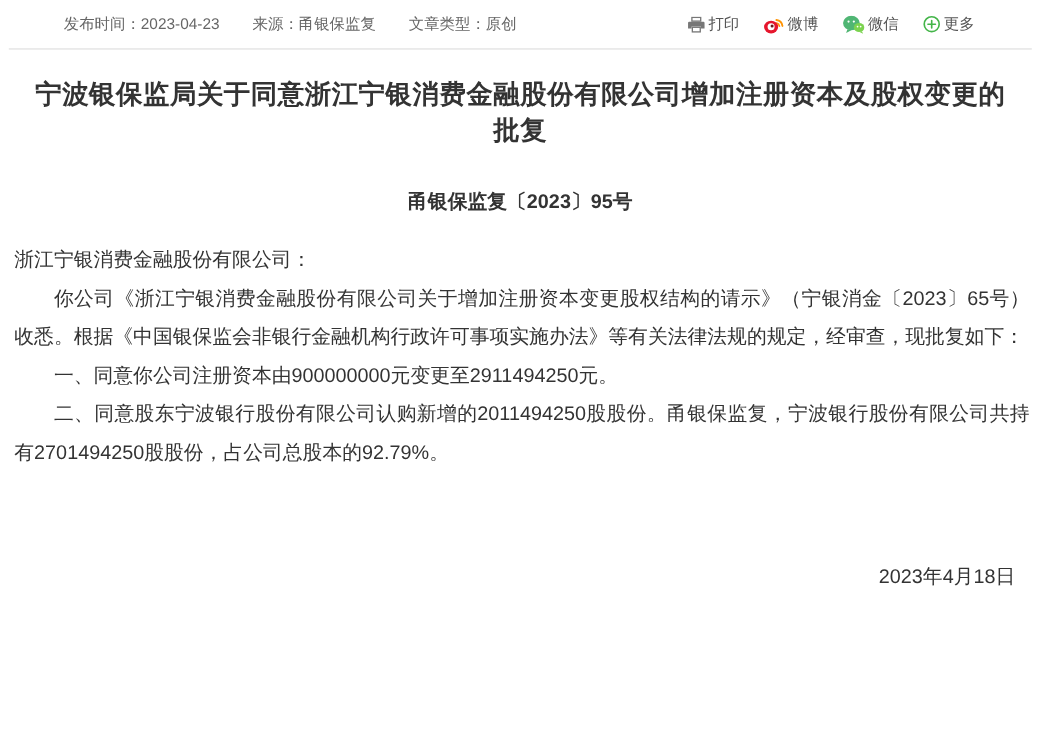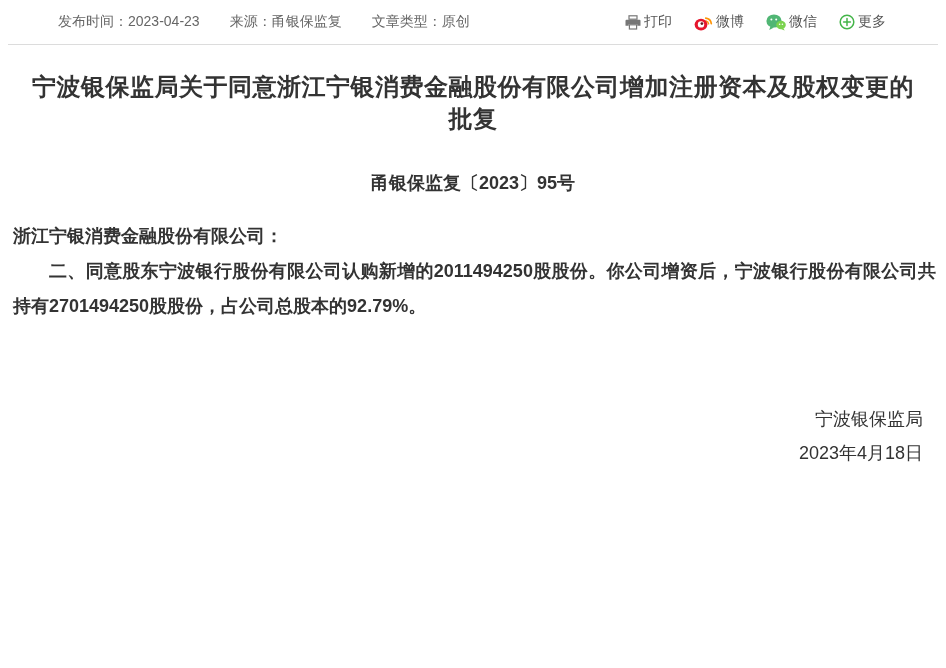--- a/index.html
+++ b/index.html
@@ -68,21 +68,20 @@
     font-size: 18px;
     font-weight: bold;
     color: #333;
   }
   .article-body {
     margin: 24px 10px 0 13px;
     font-size: 18px;
     line-height: 35px;
     color: #333;
     text-align: justify;
-    font-weight: bold;
   }
   .article-body p { text-indent: 2em; }
   .article-body p.no-indent { text-indent: 0; }
   .signature-block {
     margin-top: 78px;
     margin-right: 23px;
     text-align: right;
     font-size: 18px;
     line-height: 34px;
     color: #333;
@@ -152,21 +151,22 @@
       </button>
     </div>
   </header>
 
   <h1 class="article-title">宁波银保监局关于同意浙江宁银消费金融股份有限公司增加注册资本及股权变更的批复</h1>
 
   <div class="doc-number">甬银保监复〔2023〕95号</div>
 
   <div class="article-body">
     <p class="no-indent">浙江宁银消费金融股份有限公司：</p>
-    <p>二、同意股东宁波银行股份有限公司认购新增的2011494250股股份。你公司增资后，宁波银行股份有限公司共持有2701494250股股份，占公司总股本的92.79%。</p>
+    <p>你公司《浙江宁银消费金融股份有限公司关于增加注册资本变更股权结构的请示》（宁银消金〔2023〕65号）收悉。根据《中国银保监会非银行金融机构行政许可事项实施办法》等有关法律法规的规定，经审查，现批复如下：</p>
+    <p>一、同意你公司注册资本由900000000元变更至2911494250元。</p>
+    <p>二、同意股东宁波银行股份有限公司认购新增的2011494250股股份。甬银保监复，宁波银行股份有限公司共持有2701494250股股份，占公司总股本的92.79%。</p>
   </div>
 
   <div class="signature-block">
-    <div>宁波银保监局</div>
     <div>2023年4月18日</div>
   </div>
 
 </div>
 
 </body></html>

